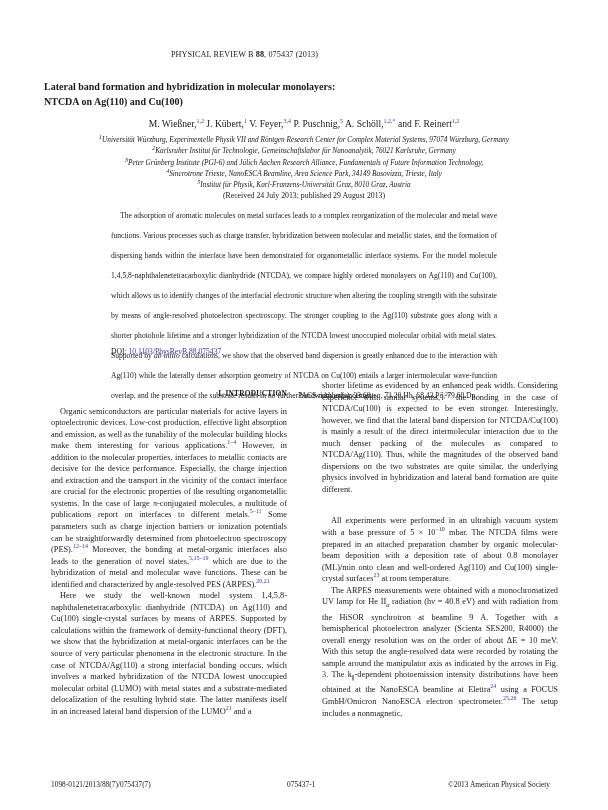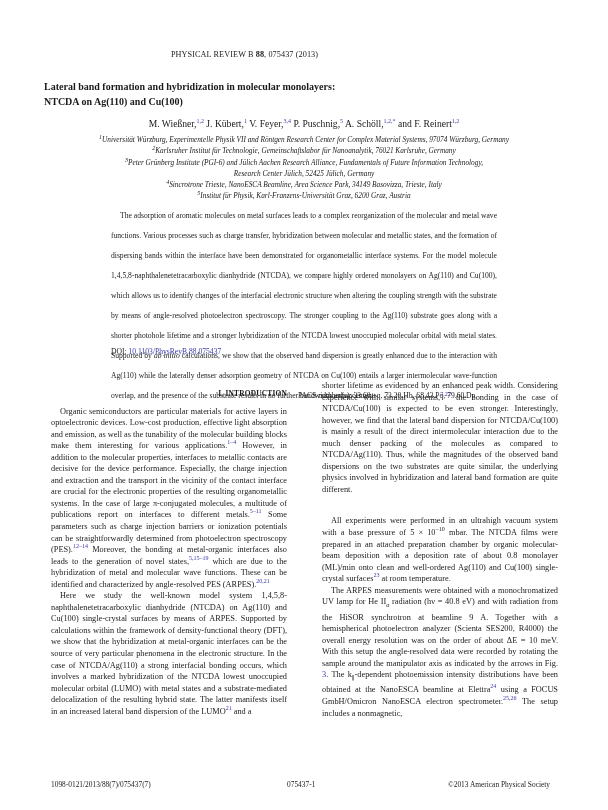--- a/index.html
+++ b/index.html
@@ -73,23 +73,23 @@
 </div>
 
 <div class="authors">
   <span>M. Wießner,</span><sup class="ref">1,2</sup><span> J. Kübert,</span><sup class="ref">1</sup><span> V. Feyer,</span><sup class="ref">3,4</sup><span> P. Puschnig,</span><sup class="ref">5</sup><span> A. Schöll,</span><sup class="ref">1,2,*</sup><span> and F. Reinert</span><sup class="ref">1,2</sup>
 </div>
 
 <div class="affils">
   <div><sup>1</sup><span>Universität Würzburg, Experimentelle Physik VII and Röntgen Research Center for Complex Material Systems, 97074 Würzburg, Germany</span></div>
   <div><sup>2</sup><span>Karlsruher Institut für Technologie, Gemeinschaftslabor für Nanoanalytik, 76021 Karlsruhe, Germany</span></div>
   <div><sup>3</sup><span>Peter Grünberg Institute (PGI-6) and Jülich Aachen Research Alliance, Fundamentals of Future Information Technology,</span></div>
-  <div><span>Research Center Jülich, 52425 Jülich, Germany</span></div>
   <div><sup>4</sup><span>Sincrotrone Trieste, NanoESCA Beamline, Area Science Park, 34149 Basovizza, Trieste, Italy</span></div>
-  <div><sup>5</sup><span>Institut für Physik, Karl-Franzens-Universität Graz, 6200 Graz, Austria</span></div>
+  <div><sup>5</sup><span>Institut für Physik, Karl-Franzens-Universität Graz, 8010 Graz, Austria</span></div>
+  <div class="received">(Received 24 July 2013; published 29 August 2013)</div>
 </div>
 
 <div class="abstract"><span>The adsorption of aromatic molecules on metal surfaces leads to a complex reorganization of the molecular and metal wave functions. Various processes such as charge transfer, hybridization between molecular and metallic states, and the formation of dispersing bands within the interface have been demonstrated for organometallic interface systems. For the model molecule 1,4,5,8-naphthalenetetracarboxylic dianhydride (NTCDA), we compare highly ordered monolayers on Ag(110) and Cu(100), which allows us to identify changes of the interfacial electronic structure when altering the coupling strength with the substrate by means of angle-resolved photoelectron spectroscopy. The stronger coupling to the Ag(110) substrate goes along with a shorter photohole lifetime and a stronger hybridization of the NTCDA lowest unoccupied molecular orbital with metal states. Supported by </span><i>ab initio</i><span> calculations, we show that the observed band dispersion is greatly enhanced due to the interaction with Ag(110) while the laterally denser adsorption geometry of NTCDA on Cu(100) entails a larger intermolecular wave-function overlap, and the presence of the substrate results in no further bandwidth enhancement.</span></div>
 
 <div class="doi-line">
   <span>DOI: </span><span class="doi-link">10.1103/PhysRevB.88.075437</span>
   <span class="pacs">PACS number(s):  33.60.+q, 73.20.Hb, 68.43.Pq, 79.60.Dp</span>
 </div>
 
 <div class="col left">

